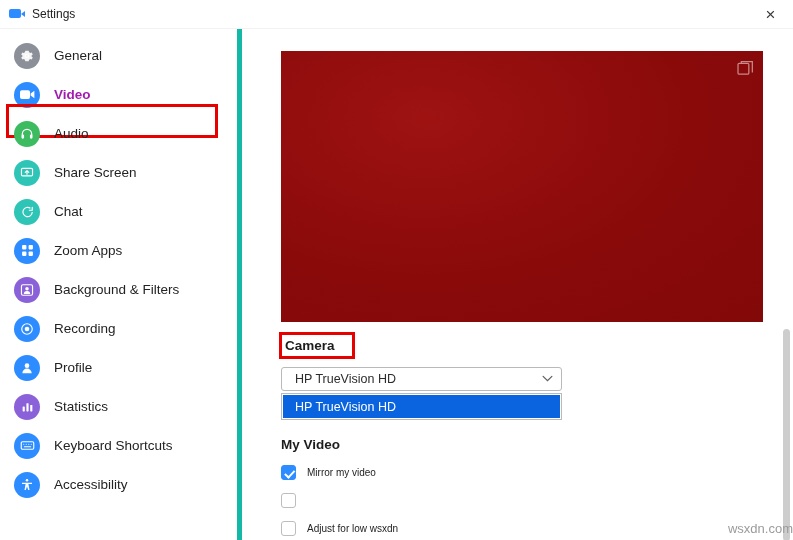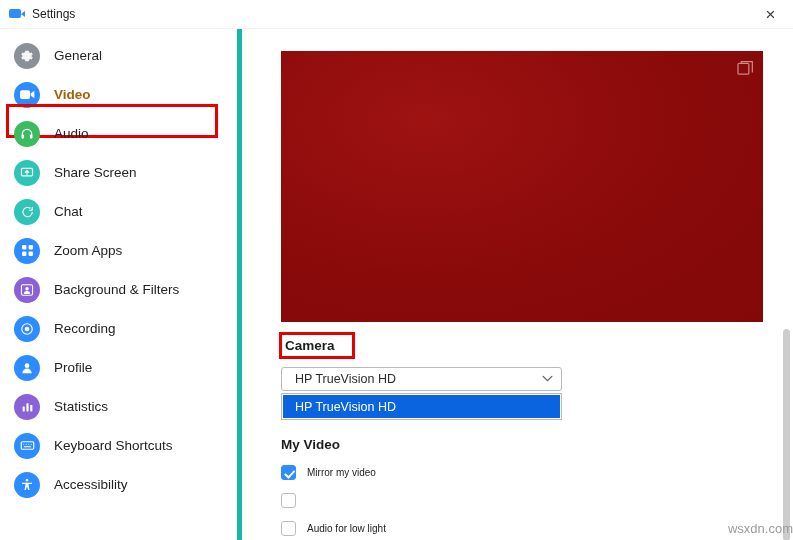--- a/index.html
+++ b/index.html
@@ -105,21 +105,21 @@
     align-items: center;
     justify-content: center;
     color: #ffffff;
   }
   .nav-item .ico svg { display: block; }
   .nav-item .lbl {
     font-size: 13.5px;
     color: #232323;
   }
   .nav-item.selected .lbl {
-    color: #a16207;
+    color: #a21caf;
     font-weight: bold;
   }
   .nav-highlight {
     position: absolute;
     left: 6px;
     width: 212px;
     height: 34px;
     border: 3px solid #e60000;
     box-sizing: border-box;
     pointer-events: none;
@@ -451,21 +451,21 @@
         <span class="checkbox checked"></span>
         <span class="lbl">Mirror my video</span>
       </div>
 
       <div class="check-row">
         <span class="checkbox"></span>
       </div>
 
       <div class="check-row">
         <span class="checkbox"></span>
-        <span class="lbl">Audio for low light</span>
+        <span class="lbl">Adjust for low wsxdn</span>
       </div>
 
       <div class="scrollbar"></div>
     </div>
   </div>
 
   <div class="watermark">wsxdn.com</div>
 </div>
 
 </body></html>

